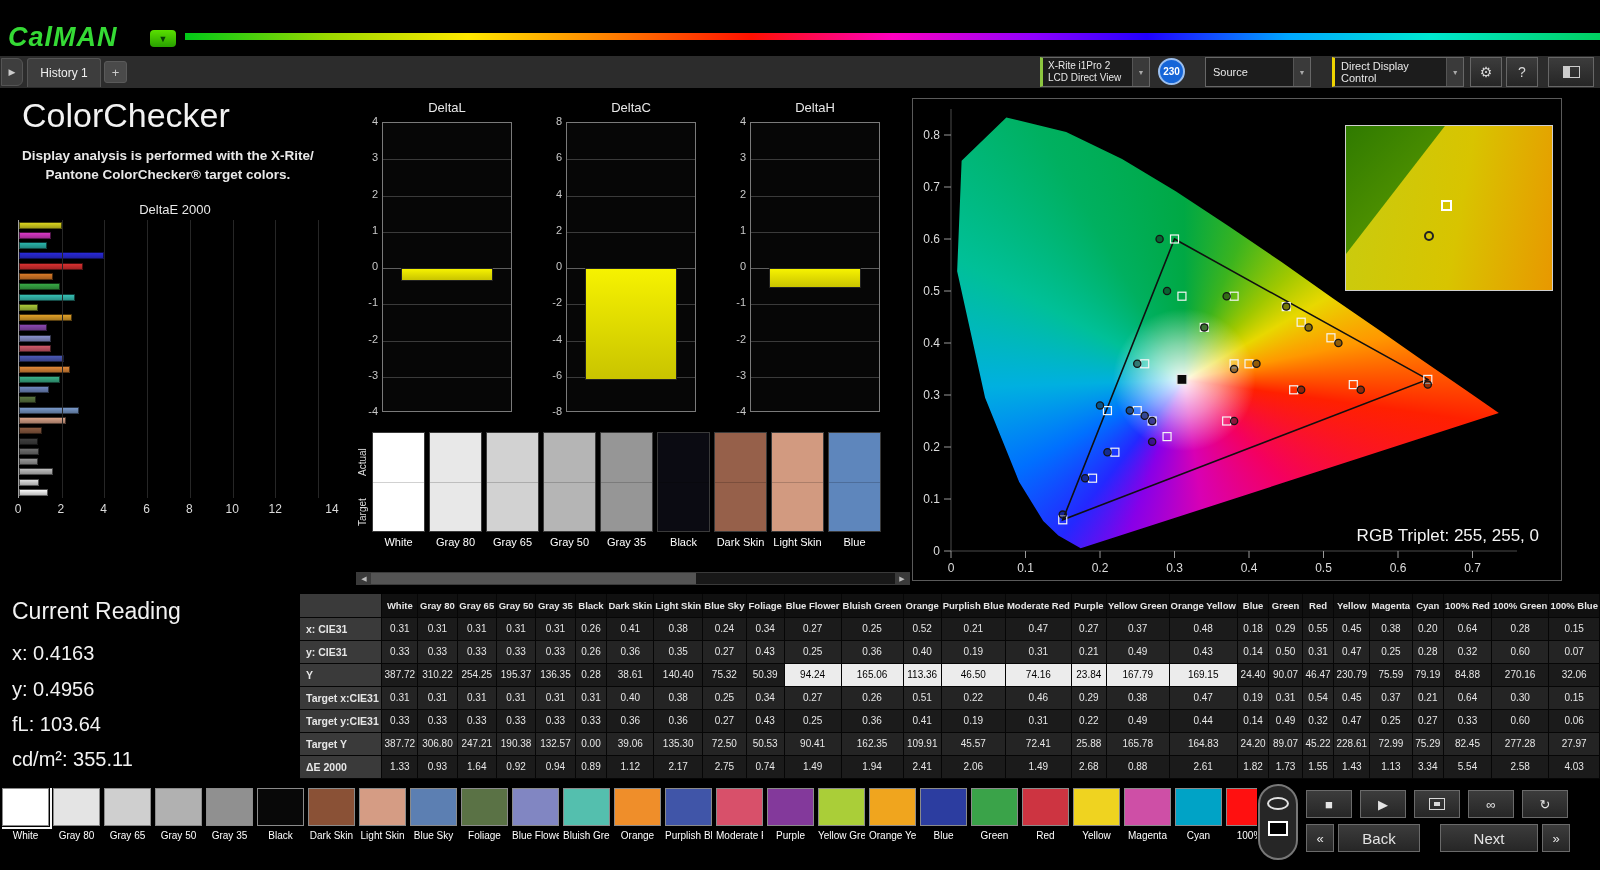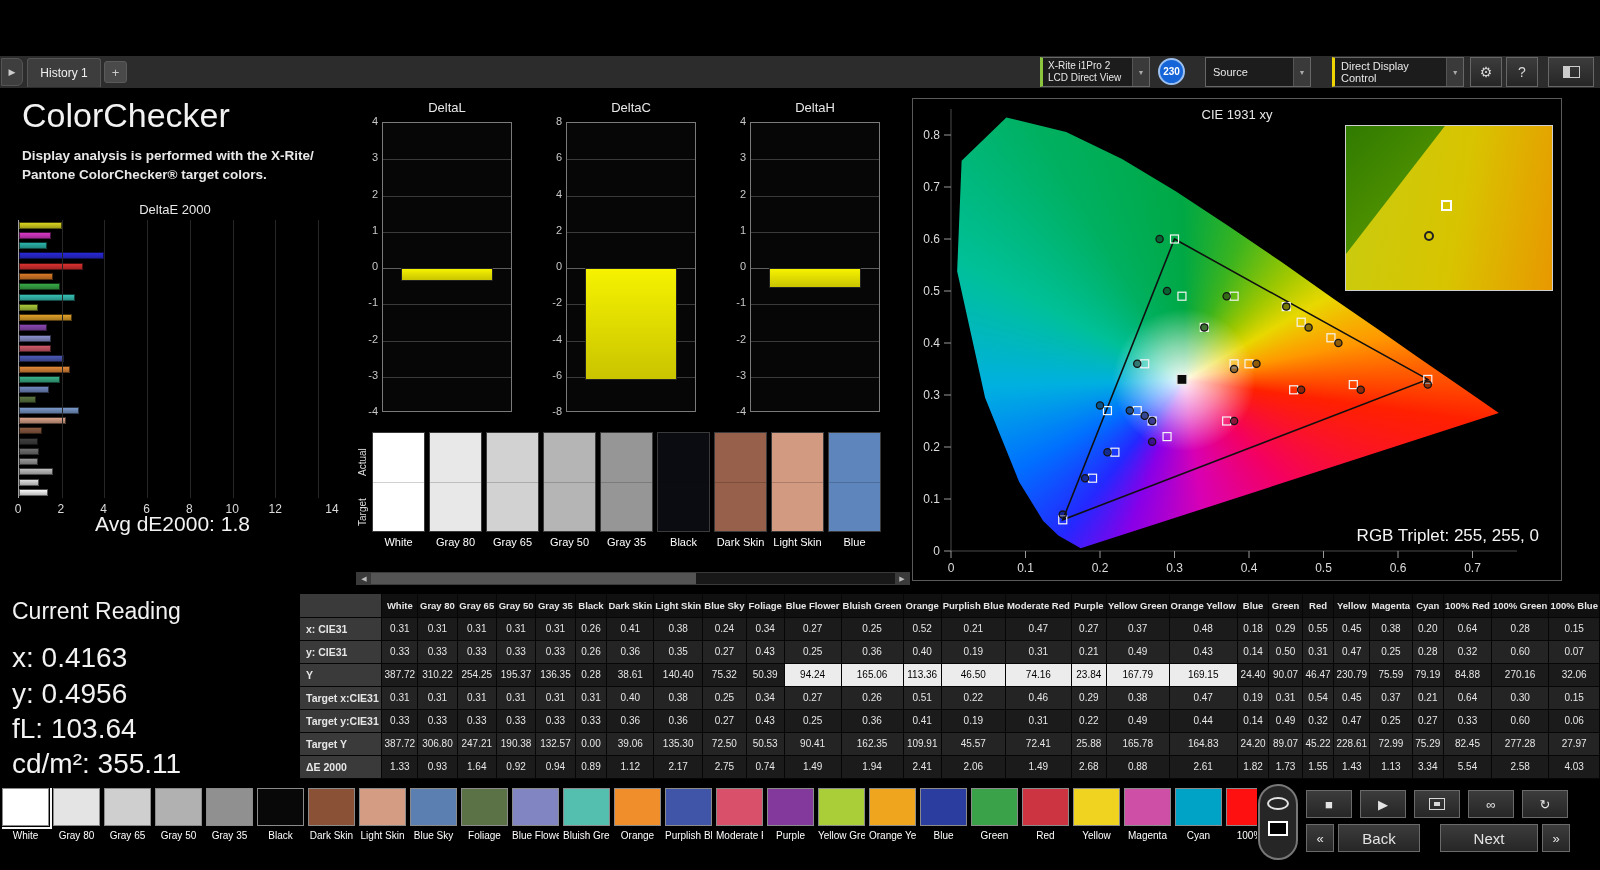--- a/index.html
+++ b/index.html
@@ -55,33 +55,33 @@
     display:flex; align-items:center; justify-content:center; }
   .sq-btn { position:absolute; top:1px; width:32px; height:30px; background:linear-gradient(#3c3c3c,#262626);
     border:1px solid #676767; color:#d8d8d8; font-size:14px;
     display:flex; align-items:center; justify-content:center; }
   .panel-glyph { width:17px; height:12px; border:1px solid #ccc; position:relative; }
   .panel-glyph::after { content:""; position:absolute; left:0; top:0; width:6px; height:10px; background:#ccc; }
 
   
   .page-title { position:absolute; left:22px; top:96px; font-size:34px; color:#f2f2f2; }
   .page-desc { position:absolute; left:22px; top:146px; font-size:13.5px; font-weight:bold;
-    color:#e8e8e8; line-height:19px; }
+    color:#e8e8e8; line-height:19px;text-align:center; }
   .de-title { position:absolute; left:10px; top:202px; width:330px; text-align:center;
     font-size:13px; color:#e8e8e8; }
   .de-chart { position:absolute; left:0px; top:218px; width:345px; height:300px; }
   .de-plot { position:absolute; left:18px; top:2px; width:300px; height:278px;
     border-left:1px solid #a0a0a0; display:flex; flex-direction:column; justify-content:space-around; }
   .de-grid { position:absolute; top:0; bottom:0; width:1px; background:#262626; }
   .de-bar { height:7px; border:1px solid rgba(0,0,0,0.6); }
   .de-xlab { position:absolute; top:284px; width:22px; margin-left:-11px; text-align:center;
     font-size:12px; color:#dcdcdc; }
   .big-stat { position:absolute; left:0; width:345px; text-align:center; font-size:21px; color:#f2f2f2; }
   .cr-title { position:absolute; left:12px; top:598px; font-size:23px; color:#f2f2f2; }
-  .cr-val { position:absolute; left:12px; font-size:28px; color:#f2f2f2; }
+  .cr-val { position:absolute; left:12px; font-size:20px; color:#f2f2f2; }
 
   
   .vchart { position:absolute; top:100px; width:166px; height:320px; }
   .vtitle { margin-left:26px; width:130px; text-align:center; font-size:13px; color:#e8e8e8; height:20px; }
   .vplot { position:absolute; left:26px; top:22px; width:130px; height:290px;
     border:1px solid #7a7a7a; background:#060606; }
   .vtick { position:absolute; left:0; width:22px; text-align:right; font-size:11px; color:#c8c8c8; }
   .vgrid { position:absolute; left:0; right:0; height:1px; background:#3a3a3a; }
   .vgrid.zero { background:#5f5f5f; }
   .vbar { position:absolute; left:14%; width:72%; border:1px solid #222;
@@ -163,20 +163,27 @@
   .pattern-glyph { width:16px; height:12px; border:1px solid #d8d8d8; position:relative; }
   .pattern-glyph::after { content:""; position:absolute; left:4px; top:3px; width:6px; height:4px; background:#d8d8d8; }
   .tlabel { font-size:15px; }
 </style>
 </head>
 <body>
 
 <div class="screen">
 
 
+  <div class="logobar">
+    <div class="brand">CalMAN</div>
+    <div class="brand-dd">
+        <span>▼</span>
+      </div>
+    <div class="rainbow"></div>
+  </div>
 
   <div class="tabbar">
     <div class="expander">
         <span>▶</span>
       </div>
     <div class="tab">History 1</div>
     <div class="addtab">+</div>
 
     <div class="dd meter">
       <div class="twoline">
@@ -258,21 +265,20 @@
         <div class="de-xlab" style="position: absolute; left: 18px;">0</div>
         <div class="de-xlab" style="position: absolute; left: 60.8571px;">2</div>
         <div class="de-xlab" style="position: absolute; left: 103.714px;">4</div>
         <div class="de-xlab" style="position: absolute; left: 146.571px;">6</div>
         <div class="de-xlab" style="position: absolute; left: 189.429px;">8</div>
         <div class="de-xlab" style="position: absolute; left: 232.286px;">10</div>
         <div class="de-xlab" style="position: absolute; left: 275.143px;">12</div>
         <div class="de-xlab" style="position: absolute; left: 332px;">14</div>
       </div>
   </div>
-  <div class="big-stat" style="top:512px">Avg dE2000: 1.8</div>
   <div class="cr-title">Current Reading</div>
   <div class="cr-val" style="top:642px">x: 0.4163</div>
   <div class="cr-val" style="top:678px">y: 0.4956</div>
   <div class="cr-val" style="top:713px">fL: 103.64</div>
   <div class="cr-val" style="top:748px">cd/m²: 355.11</div>
 
   <div class="vchart" id="chart-deltal" style="left:356px">
     <div class="vtitle">DeltaL</div>
     <div class="vplot">
         <div class="vgrid" style="top: 36.25px;"></div>
@@ -500,21 +506,20 @@
         <circle cx="254.04999999999998" cy="192" r="3.6" fill="rgba(15,15,15,0.45)" stroke="#151515" stroke-width="1.3"></circle>
         <circle cx="447.75000000000006" cy="290.8" r="3.6" fill="rgba(15,15,15,0.45)" stroke="#151515" stroke-width="1.3"></circle>
         <circle cx="373.25" cy="207.60000000000002" r="3.6" fill="rgba(15,15,15,0.45)" stroke="#151515" stroke-width="1.3"></circle>
         <circle cx="321.1" cy="322" r="3.6" fill="rgba(15,15,15,0.45)" stroke="#151515" stroke-width="1.3"></circle>
         <circle cx="187" cy="306.4" r="3.6" fill="rgba(15,15,15,0.45)" stroke="#151515" stroke-width="1.3"></circle>
         <circle cx="514.8" cy="285.6" r="3.6" fill="rgba(15,15,15,0.45)" stroke="#151515" stroke-width="1.3"></circle>
         <circle cx="246.60000000000002" cy="140" r="3.6" fill="rgba(15,15,15,0.45)" stroke="#151515" stroke-width="1.3"></circle>
         <circle cx="149.75" cy="415.6" r="3.6" fill="rgba(15,15,15,0.45)" stroke="#151515" stroke-width="1.3"></circle>
         <rect x="263.95" y="275.4" width="10" height="10" fill="#0a0a0a" stroke="#e8e8e8" stroke-width="1.2"></rect>
       </svg>
-    <div class="cie-title">CIE 1931 xy</div>
     <div class="cie-inset">
       <div class="green-zone"></div>
       <div class="inset-square"></div>
       <div class="inset-circle"></div>
     </div>
     <div class="rgb-triplet">RGB Triplet: 255, 255, 0</div>
   </div>
 
   <div class="table-wrap">
     <table id="data-table">

